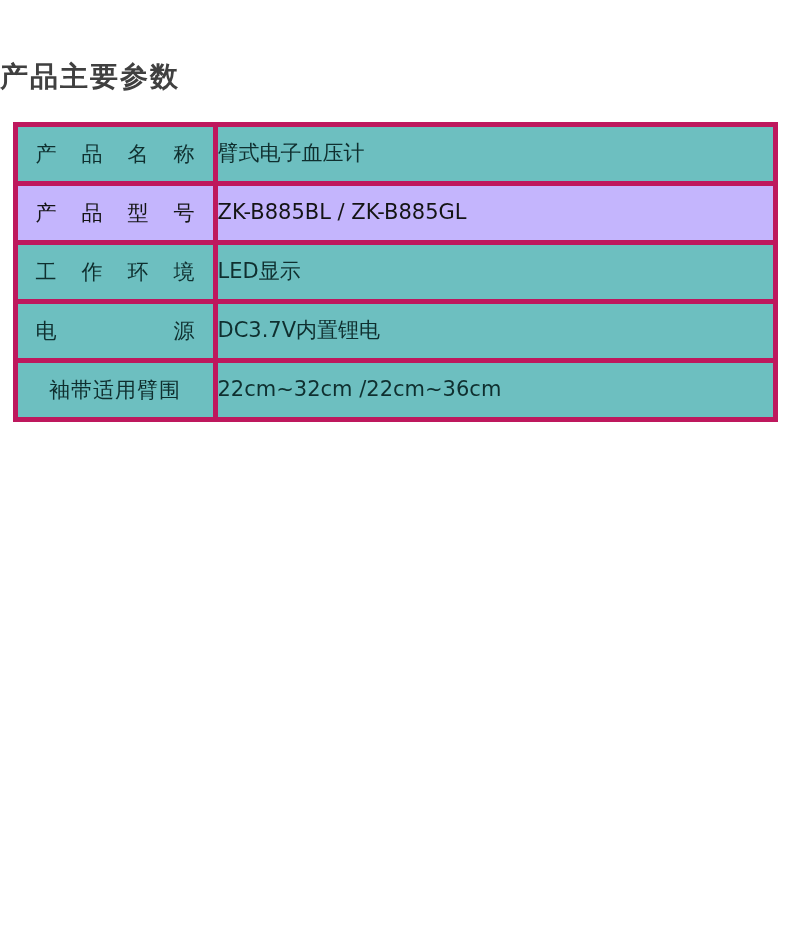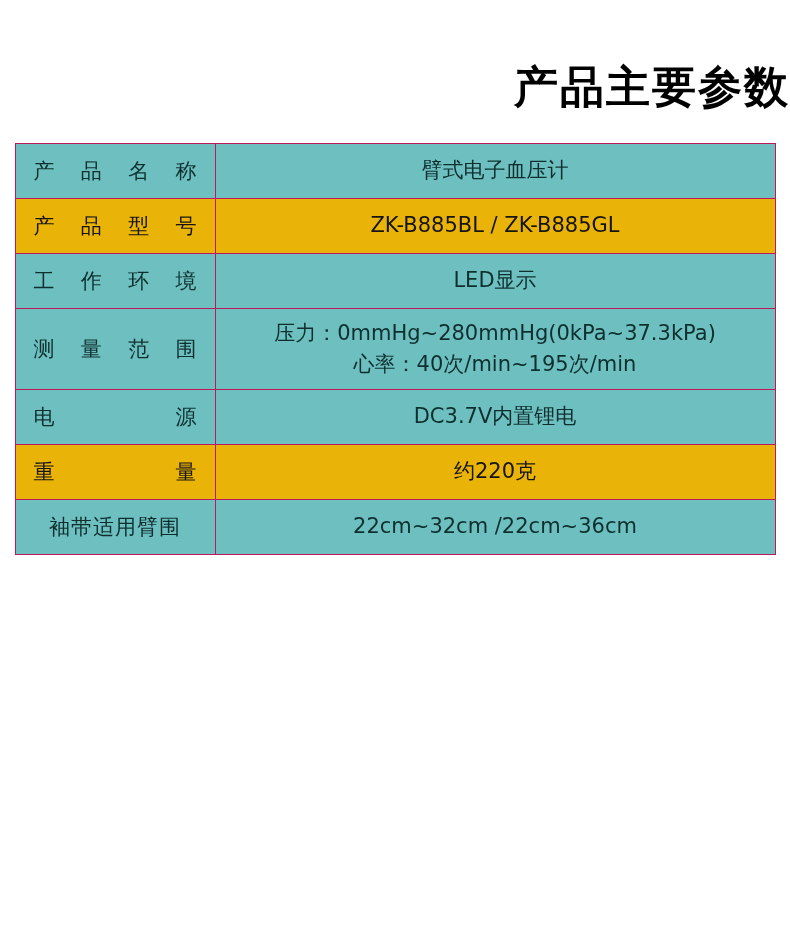--- a/index.html
+++ b/index.html
@@ -16,47 +16,47 @@
     overflow: hidden;
   }
   .page {
     width: 790px;
     height: 933px;
     box-sizing: border-box;
     padding: 0;
     position: relative;
   }
   .title {
-    text-align: right;
-    font-size: 44px;
+    text-align: left;
+    font-size: 28px;
     font-weight: 700;
     letter-spacing: 2px;
-    color: #000000;
+    color: #404040;
     margin: 58px 0 26px 0;
     font-family: "DejaVu Sans", "Liberation Sans", sans-serif;
   }
   .spec-table {
     width: 760px;
     margin: 0 auto;
     border-collapse: collapse;
     table-layout: fixed;
   }
   .spec-table col.c1 { width: 200px; }
   .spec-table col.c2 { width: 560px; }
 
   .spec-table tr.odd td {
     background: #6dbfc0;
     color: #0f2f2f;
   }
   .spec-table tr.even td {
-    background: #eab308;
+    background: #c4b5fd;
     color: #141414;
   }
   .spec-table td {
-    border: 1px solid #be185d;
+    border: 5px solid #be185d;
     padding: 0;
     vertical-align: middle;
     height: 54px;
   }
   .spec-table tr.tall td {
     height: 80px;
   }
   .label-inner {
     display: block;
     text-align: justify;
@@ -72,21 +72,20 @@
   }
   .value-cell {
     text-align: left;
     font-size: 21px;
     padding: 0 0 0 14px;
     line-height: 1.5;
   }
   .value-cell .line {
     display: block;
     white-space: nowrap;
-    text-align: center;
   }
 </style>
 </head>
 <body>
 
 <div class="page">
 
   <div class="title">产品主要参数</div>
 
   <table class="spec-table">
@@ -112,43 +111,26 @@
           </td>
         </tr>
         <tr class="odd">
           <td>
             <span class="label-inner">工作环境</span>
           </td>
           <td class="value-cell">
             <span class="line">LED显示</span>
           </td>
         </tr>
-        <tr class="odd tall">
-          <td>
-            <span class="label-inner">测量范围</span>
-          </td>
-          <td class="value-cell">
-            <span class="line">压力：0mmHg~280mmHg(0kPa~37.3kPa)</span>
-            <span class="line">心率：40次/min~195次/min</span>
-          </td>
-        </tr>
         <tr class="odd">
           <td>
             <span class="label-inner">电源</span>
           </td>
           <td class="value-cell">
             <span class="line">DC3.7V内置锂电</span>
-          </td>
-        </tr>
-        <tr class="even">
-          <td>
-            <span class="label-inner">重量</span>
-          </td>
-          <td class="value-cell">
-            <span class="line">约220克</span>
           </td>
         </tr>
         <tr class="odd">
           <td>
             <span class="label-inner tight">袖带适用臂围</span>
           </td>
           <td class="value-cell">
             <span class="line">22cm~32cm /22cm~36cm</span>
           </td>
         </tr>

